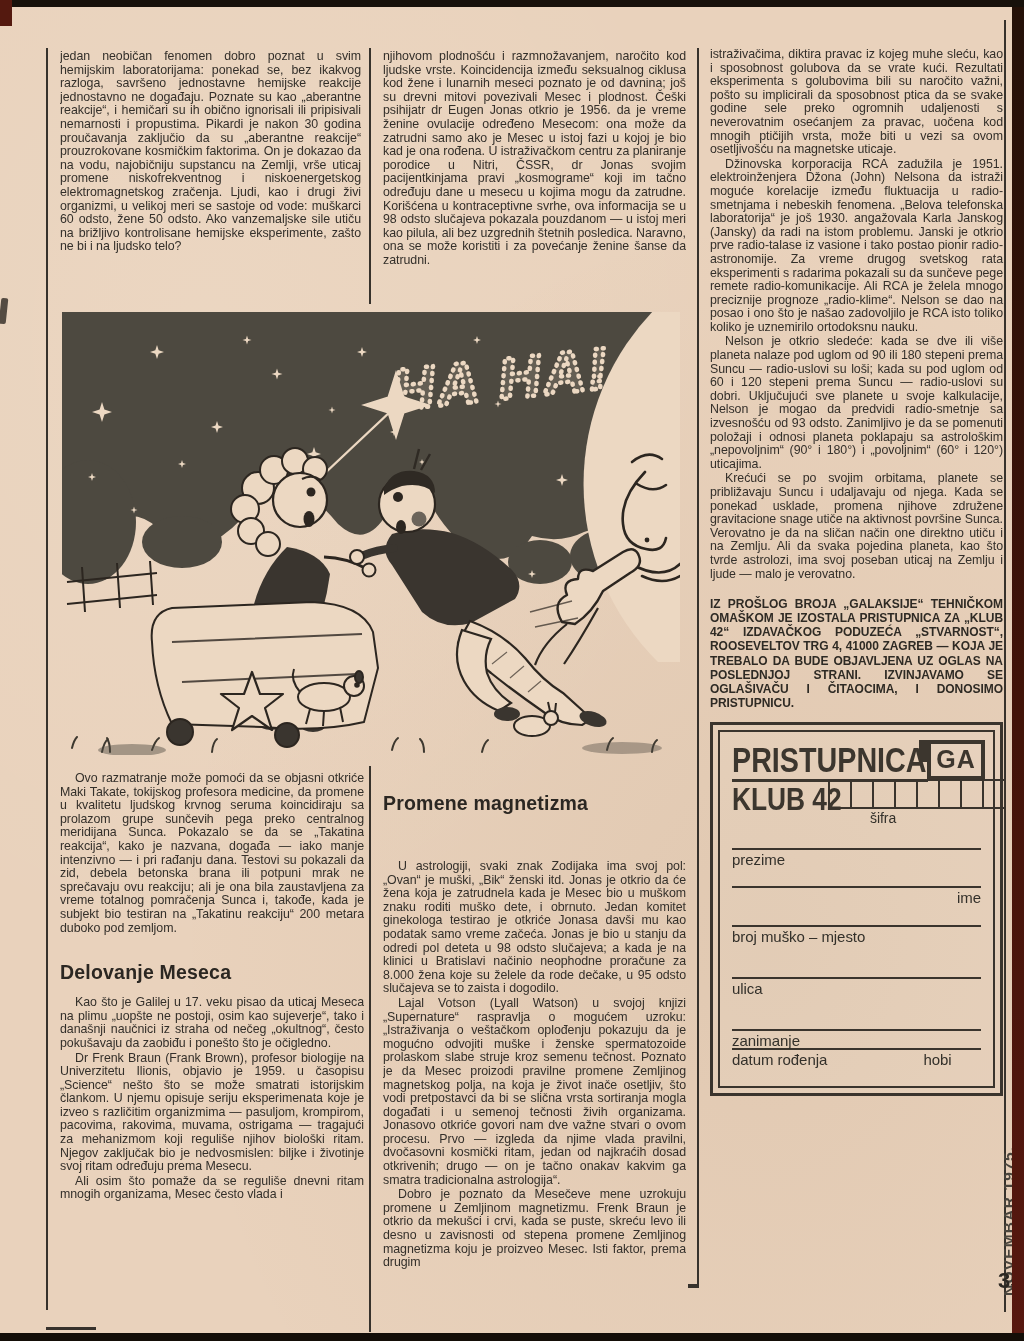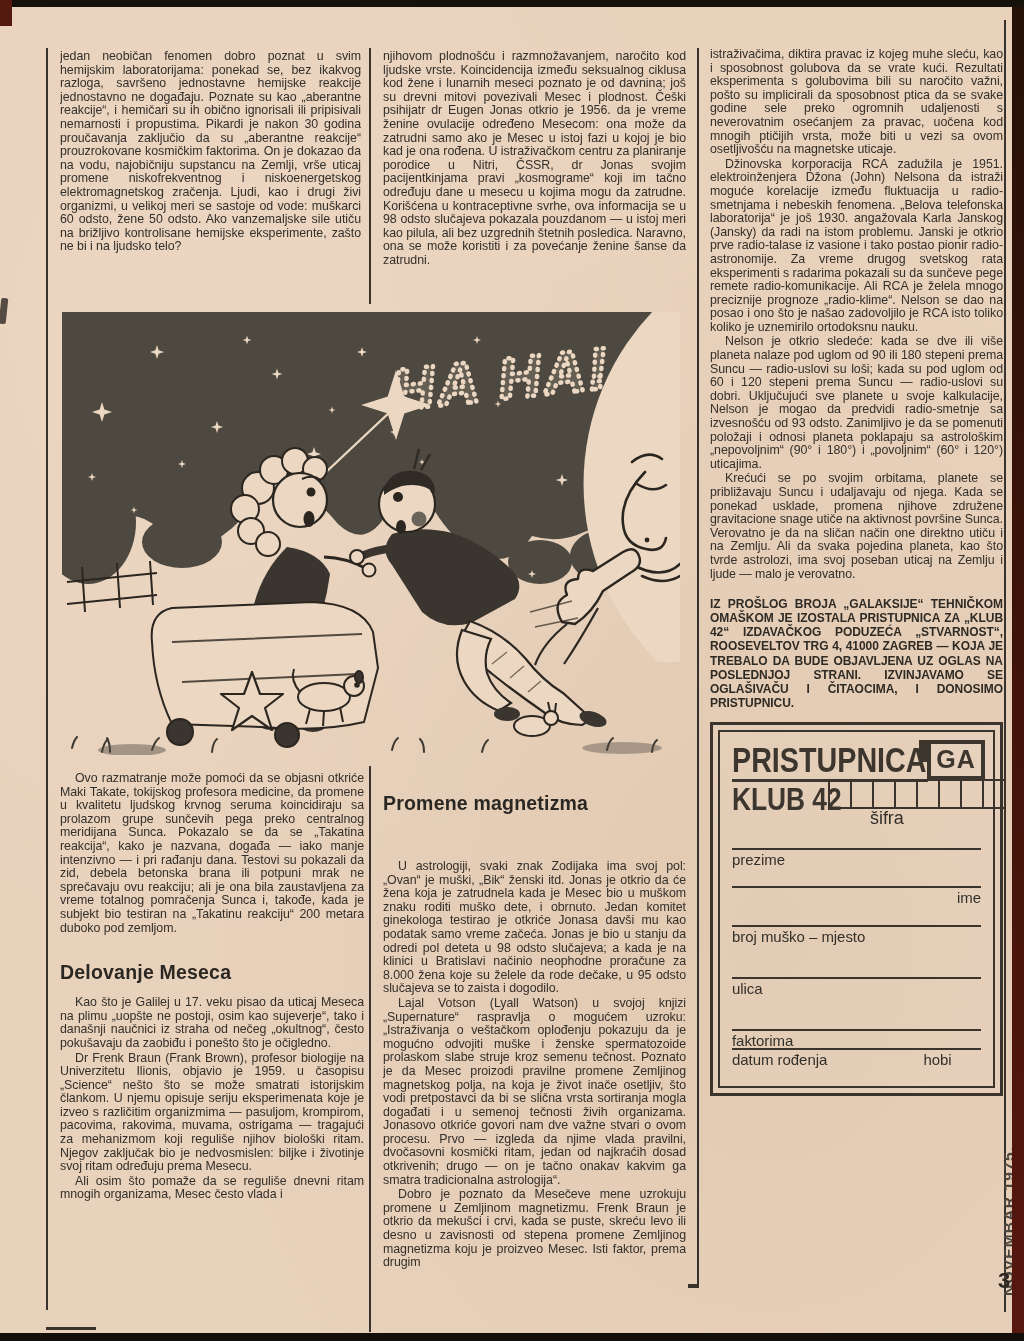--- a/index.html
+++ b/index.html
@@ -56,21 +56,21 @@
     border-bottom:3px solid #3c362e;padding:0 2px 1px 0;white-space:nowrap;}
   .ga-box{position:absolute;right:8px;top:8px;width:50px;height:32px;border:4px solid #3c362e;
     font-size:25px;font-weight:bold;color:#3c362e;text-align:center;line-height:30px;
     letter-spacing:1px;background:rgba(255,255,255,.05);}
   .ga-bar{position:absolute;left:-12px;top:-4px;width:8px;height:22px;background:#3c362e;}
   .form-club{font-size:31px;font-weight:bold;line-height:33px;transform:scaleX(.85);
     transform-origin:left;color:#3c362e;white-space:nowrap;margin-top:1px;}
   .code-grid{position:absolute;left:108px;top:47px;display:flex;}
   .code-cell{width:20px;height:26px;border:2px solid #3a342d;border-left-width:0;}
   .code-cell:first-child{border-left-width:2px;}
-  .code-label{position:absolute;left:150px;top:80px;font-size:18px;color:#33302a;}
+  .code-label{position:absolute;left:150px;top:80px;font-size:14px;color:#33302a;}
   .frow{border-top:2px solid #3a342d;padding-top:3px;font-size:15px;color:#33302a;text-align:left;}
   .frow.r1{margin-top:32px;}
   .frow.r2{margin-top:19px;text-align:right;}
   .frow.r3{margin-top:21px;}
   .frow.r4{margin-top:33px;}
   .frow.r5{margin-top:34px;}
   .frow.r6{}
   .frow .second{display:inline-block;margin-left:92px;}
   
   .issue-vertical{position:absolute;left:1000px;top:1086px;height:210px;width:20px;
@@ -128,21 +128,21 @@
           <span class="code-cell"></span>
           <span class="code-cell"></span>
           <span class="code-cell"></span>
         </div>
         <div class="code-label">šifra</div>
 
         <div class="frow r1">prezime</div>
         <div class="frow r2">ime</div>
         <div class="frow r3">broj muško – mjesto</div>
         <div class="frow r4">ulica</div>
-        <div class="frow r5">faktorima</div>
+        <div class="frow r5">zanimanje</div>
         <div class="frow r6">
           <span>datum rođenja</span>
           <span class="second">hobi</span>
         </div>
       </div>
     </div>
   </div>
 
   <div class="illustration">
     <svg viewBox="0 0 618 443" width="618" height="443">

